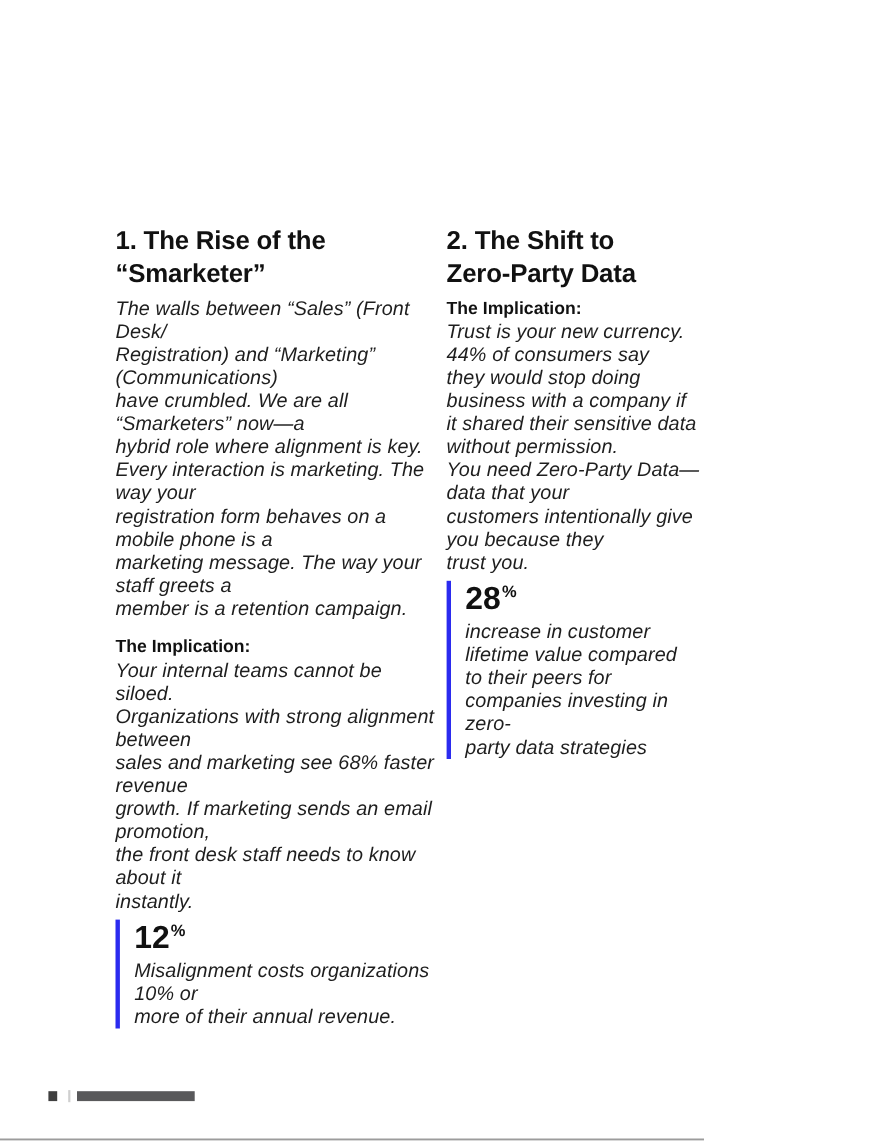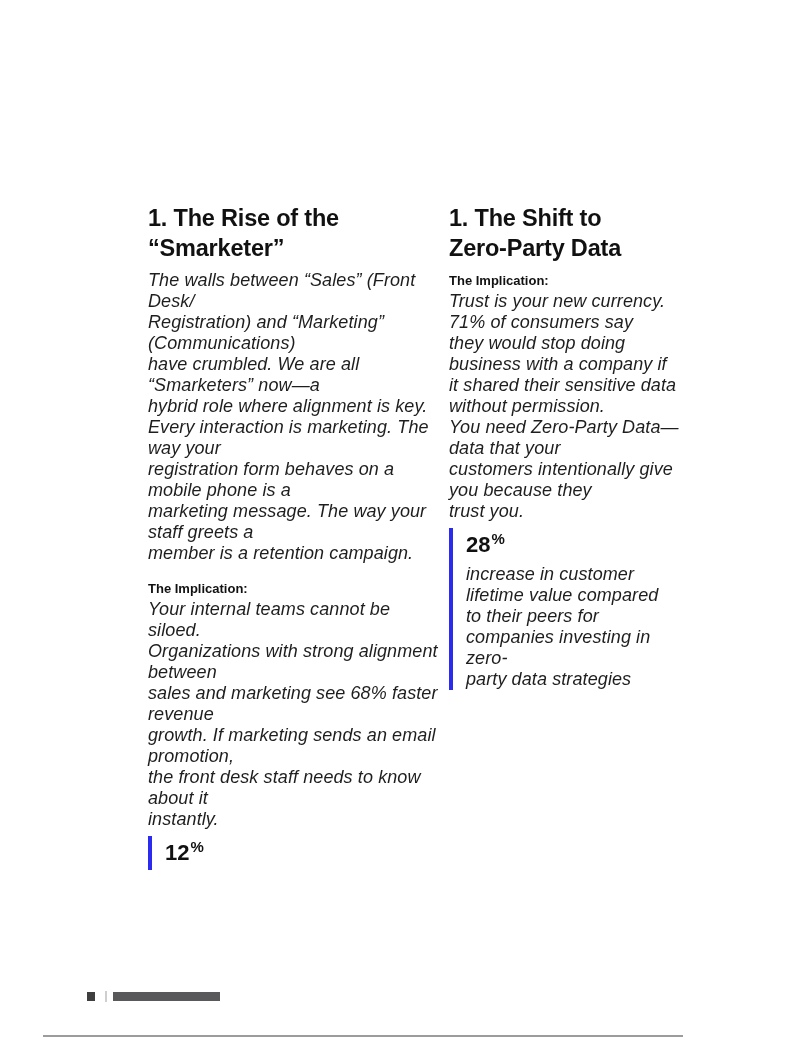--- a/index.html
+++ b/index.html
@@ -8,21 +8,20 @@
     background: #ffffff;
   }
   .page {
     position: relative;
     width: 640px;
     height: 1037px;
     background: var(--page-bg, #ffffff);
     font-family: "Liberation Sans", "DejaVu Sans", sans-serif;
     color: var(--text-color, #1e1e1e);
     overflow: hidden;
-    margin-left: 43px;
   }
   .column {
     position: absolute;
     top: 203px;
   }
   .column.left  { left: 105px; max-width: 299px; }
   .column.right { left: 406px; max-width: 300px; }
 
   .section-heading {
     font-size: 23.5px;
@@ -38,42 +37,42 @@
     line-height: 21px;
     letter-spacing: 0.1px;
     margin: 0;
     white-space: pre-line;
     font-style: italic;
   }
   .intro {
     margin-bottom: 14px;
   }
   .implication-label {
-    font-size: 13px;
+    font-size: 16px;
     line-height: 21px;
     font-weight: 700;
     color: #111111;
     margin: 0;
   }
   .implication-text {
     margin-bottom: 6px;
   }
   .stat-callout {
     border-left: 4px solid var(--accent, #2b2bef);
     padding-left: 13px;
     margin-top: 6px;
   }
   .stat-number {
     display: flex;
     align-items: flex-start;
     font-weight: 700;
     color: #111111;
     line-height: 34px;
   }
-  .stat-value { font-size: 22px; }
+  .stat-value { font-size: 29px; }
   .stat-unit  { font-size: 15px; line-height: 15px; margin-top: 3px; margin-left: 1px; }
   .stat-caption {
     margin-top: 2px;
   }
 
   .footer-page-marker {
     position: absolute;
     left: 44px;
     top: 992px;
     width: 8px;
@@ -126,28 +125,30 @@
 Organizations with strong alignment between
 sales and marketing see 68% faster revenue
 growth. If marketing sends an email promotion,
 the front desk staff needs to know about it
 instantly.</p>
     <div class="stat-callout">
       <div class="stat-number">
         <span class="stat-value">12</span>
         <span class="stat-unit">%</span>
       </div>
+      <p class="body-text stat-caption">Misalignment costs organizations 10% or
+more of their annual revenue.</p>
     </div>
   </div>
 
   <div class="column right">
-    <h2 class="section-heading">1. The Shift to
+    <h2 class="section-heading">2. The Shift to
 Zero-Party Data</h2>
     <p class="implication-label">The Implication:</p>
-    <p class="body-text implication-text">Trust is your new currency. 71% of consumers say
+    <p class="body-text implication-text">Trust is your new currency. 44% of consumers say
 they would stop doing business with a company if
 it shared their sensitive data without permission.
 You need Zero-Party Data—data that your
 customers intentionally give you because they
 trust you.</p>
     <div class="stat-callout">
       <div class="stat-number">
         <span class="stat-value">28</span>
         <span class="stat-unit">%</span>
       </div>

